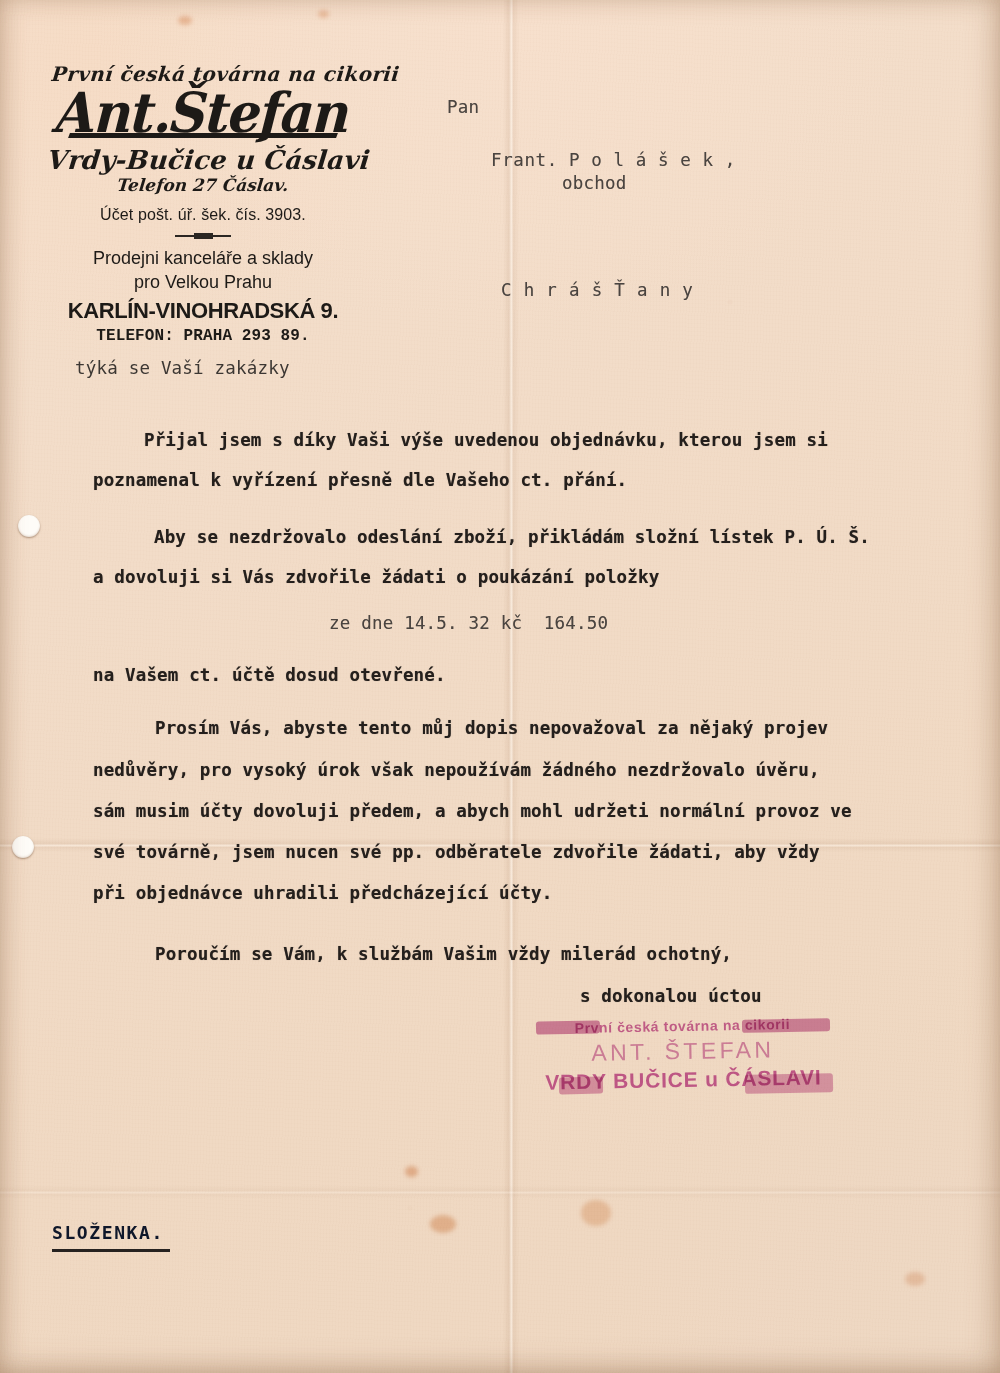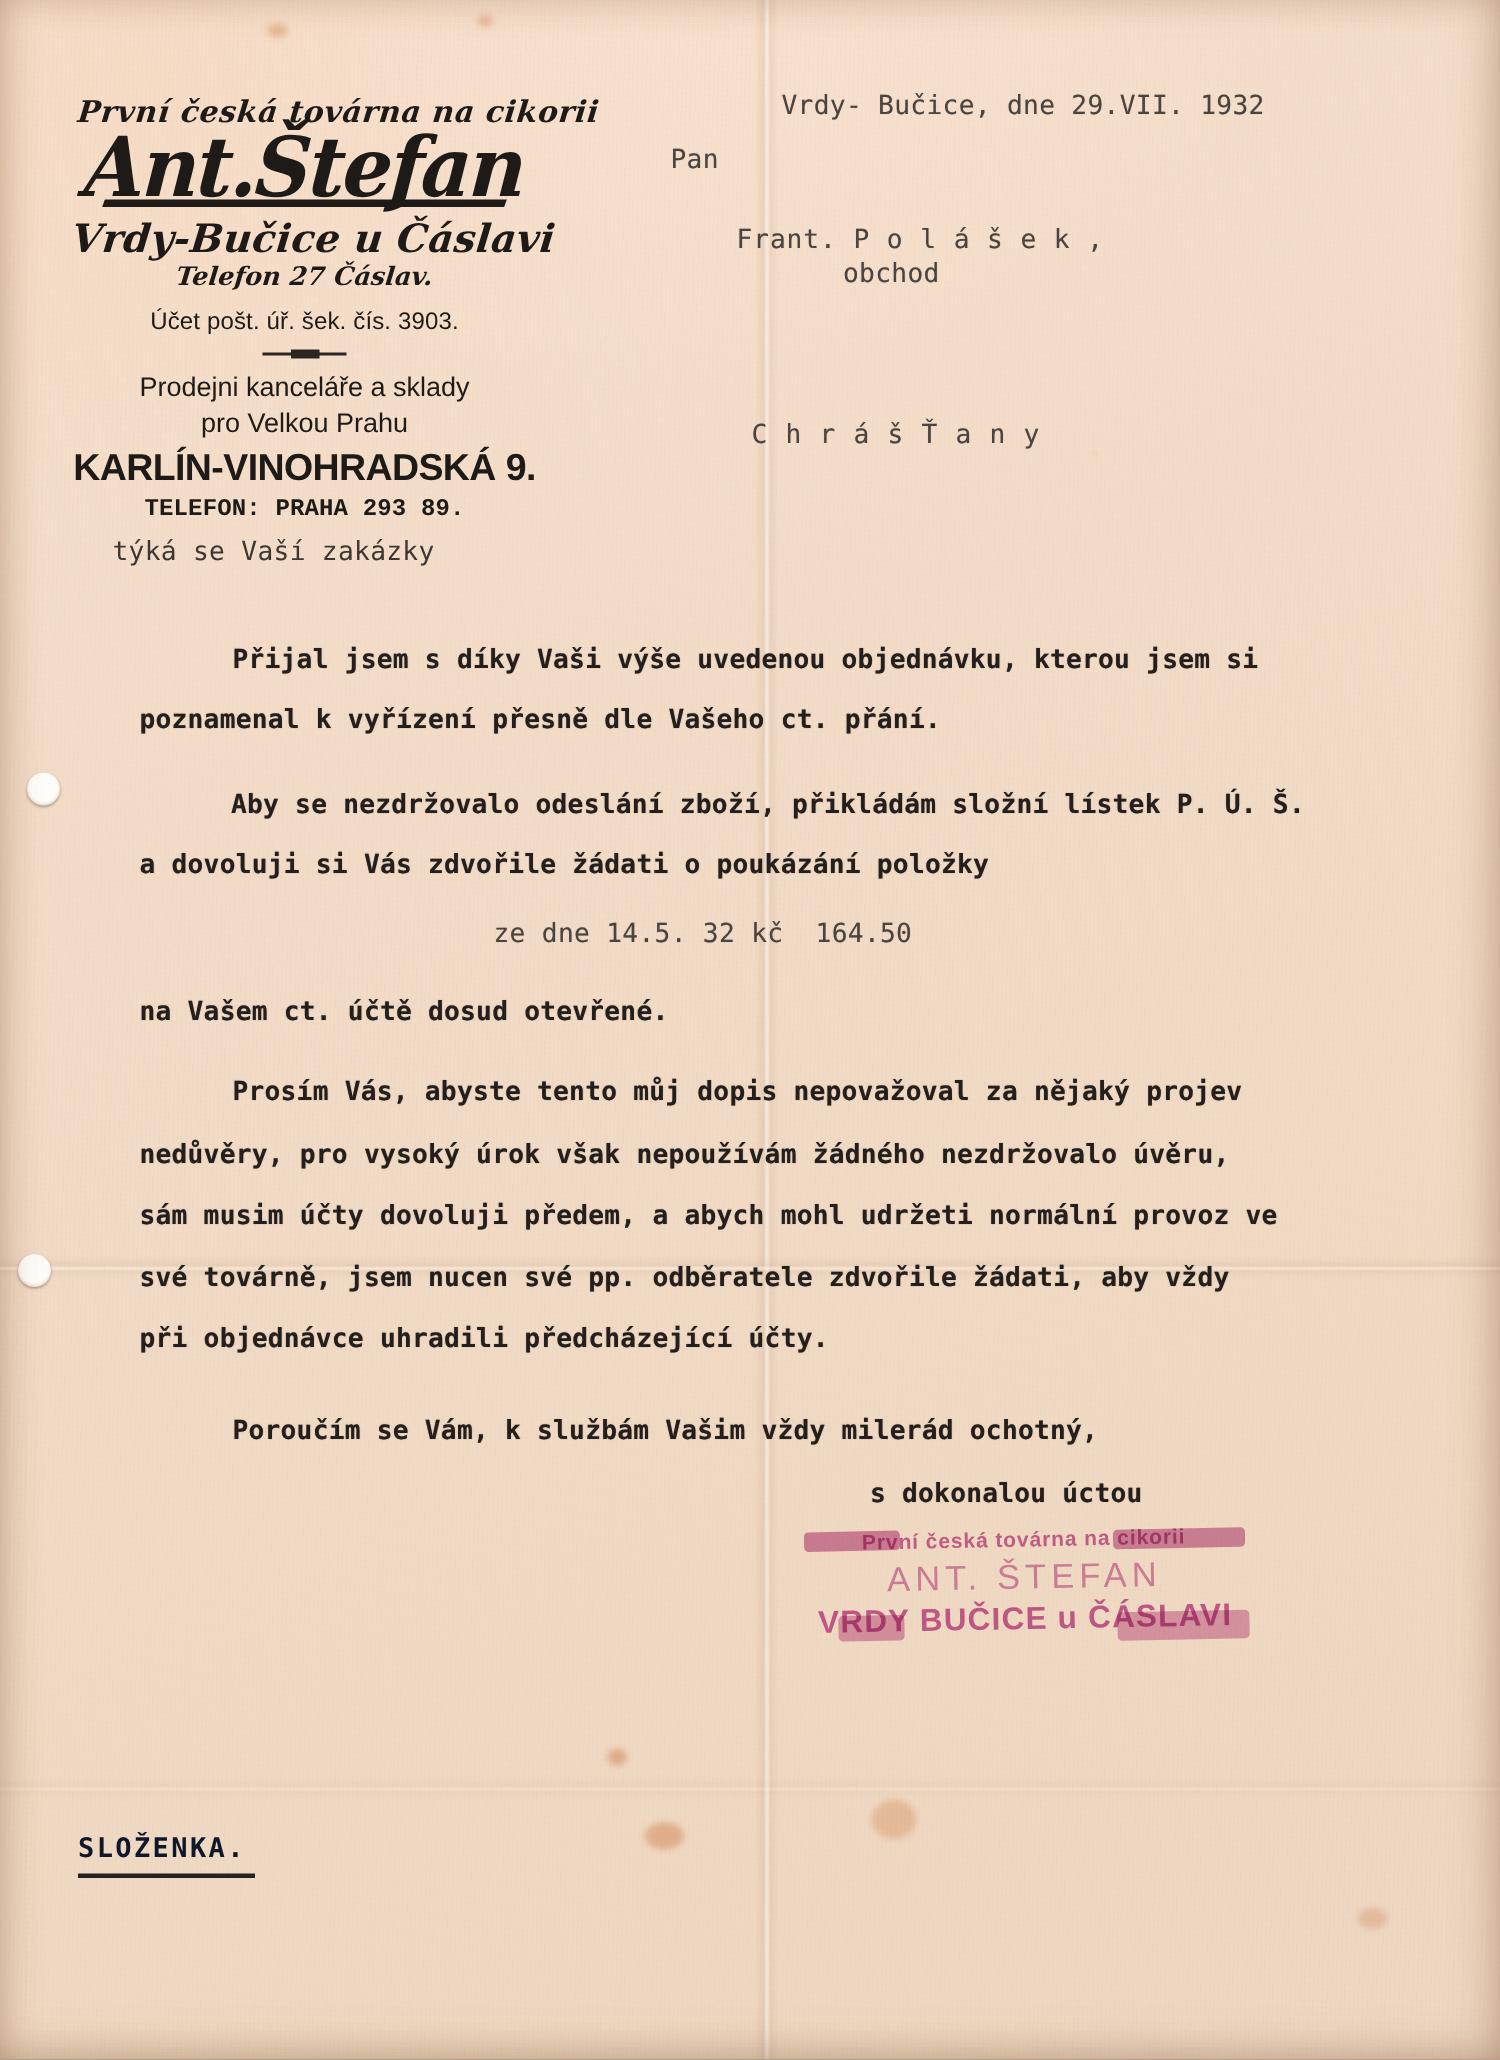--- a/index.html
+++ b/index.html
@@ -177,21 +177,21 @@
     background: #2b2622;
   }
   .lh-offices {
     font-family: "Liberation Sans", sans-serif;
     font-size: 18px;
     line-height: 1.32;
   }
   .lh-address {
     font-family: "Liberation Sans", sans-serif;
     font-weight: 700;
-    font-size: 25px;
+    font-size: 22px;
     letter-spacing: -.4px;
     margin-top: 4px;
     white-space: nowrap;
   }
   .lh-tel {
     font-family: Liberation Mono, monospace;
     font-weight: 700;
     font-size: 16px;
     letter-spacing: .1px;
     margin-top: 3px;
@@ -312,29 +312,28 @@
     <div class="lh-city">Vrdy-Bučice u Čáslavi</div>
     <div class="lh-phone-script">Telefon 27 Čáslav.</div>
     <div class="lh-account">Účet pošt. úř. šek. čís. 3903.</div>
     <div class="lh-rule"></div>
     <div class="lh-offices">Prodejni kanceláře a sklady</div>
     <div class="lh-offices">pro Velkou Prahu</div>
     <div class="lh-address">KARLÍN-VINOHRADSKÁ 9.</div>
     <div class="lh-tel">TELEFON: PRAHA 293 89.</div>
   </div>
 
-  <div class="tw tw-light" style="left:521px; top:61px;">Vrdy- Bučice, dne 29.VII. 1932</div>
   <div class="tw tw-light" style="left:447px; top:97px;">Pan</div>
   <div class="tw tw-light" style="left:491px; top:150px; letter-spacing:.6px;">Frant. P o l á š e k ,</div>
   <div class="tw tw-light" style="left:562px; top:173px;">obchod</div>
   <div class="tw tw-light" style="left:501px; top:280px; letter-spacing:.8px;">C h r á š Ť a n y</div>
 
   <div class="tw tw-subject" style="left:75px; top:358px;">týká se Vaší zakázky</div>
 
-  <div class="tw tw-body" style="left:155px; top:430px;text-align:center;">Přijal jsem s díky Vaši výše uvedenou objednávku, kterou jsem si</div>
+  <div class="tw tw-body" style="left:144px; top:430px;text-align:center;">Přijal jsem s díky Vaši výše uvedenou objednávku, kterou jsem si</div>
   <div class="tw tw-body" style="left:93px; top:470px;">poznamenal k vyřízení přesně dle Vašeho ct. přání.</div>
 
   <div class="tw tw-body" style="left:154px; top:527px;">Aby se nezdržovalo odeslání zboží, přikládám složní lístek P. Ú. Š.</div>
   <div class="tw tw-body" style="left:93px; top:567px;">a dovoluji si Vás zdvořile žádati o poukázání položky</div>
 
   <div class="tw tw-light" style="left:329px; top:613px;">ze dne 14.5. 32 kč  164.50</div>
 
   <div class="tw tw-body" style="left:93px; top:665px;">na Vašem ct. účtě dosud otevřené.</div>
 
   <div class="tw tw-body" style="left:155px; top:718px;">Prosím Vás, abyste tento můj dopis nepovažoval za nějaký projev</div>

